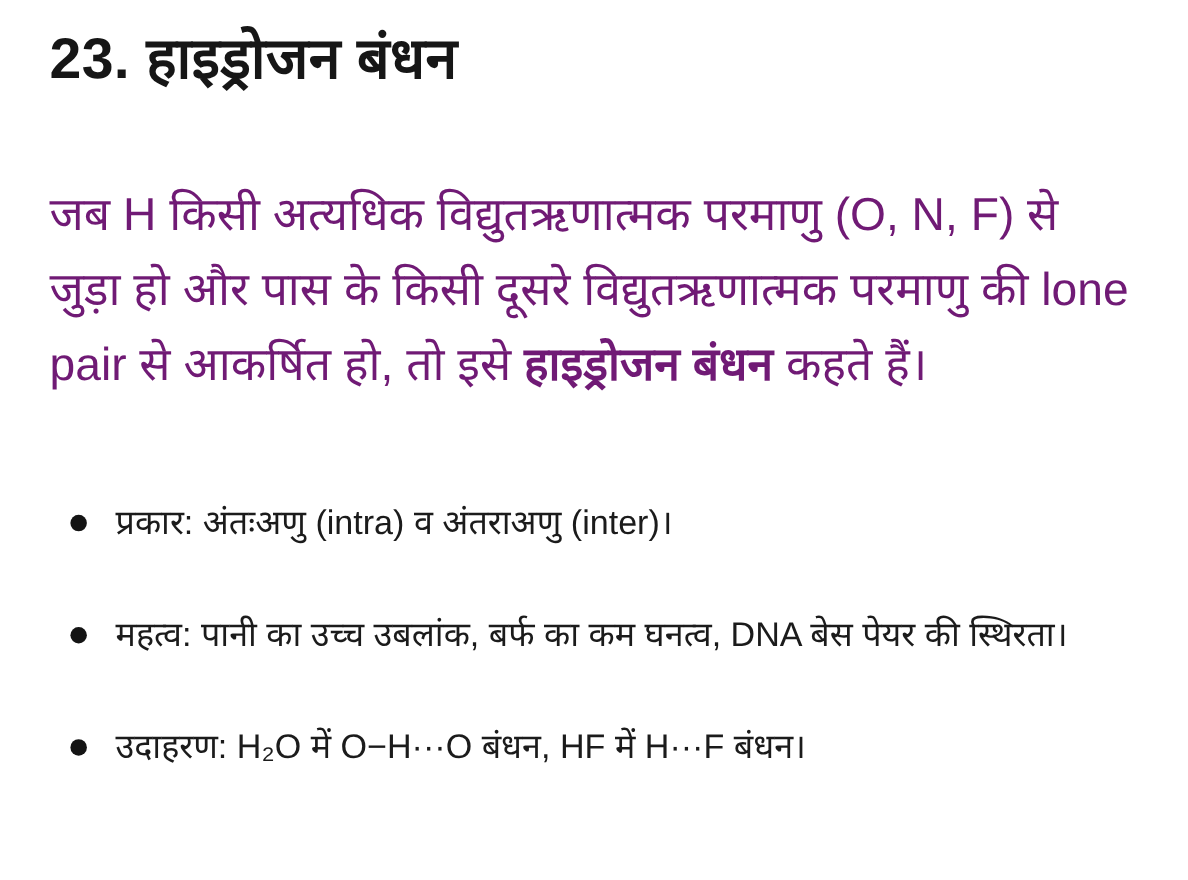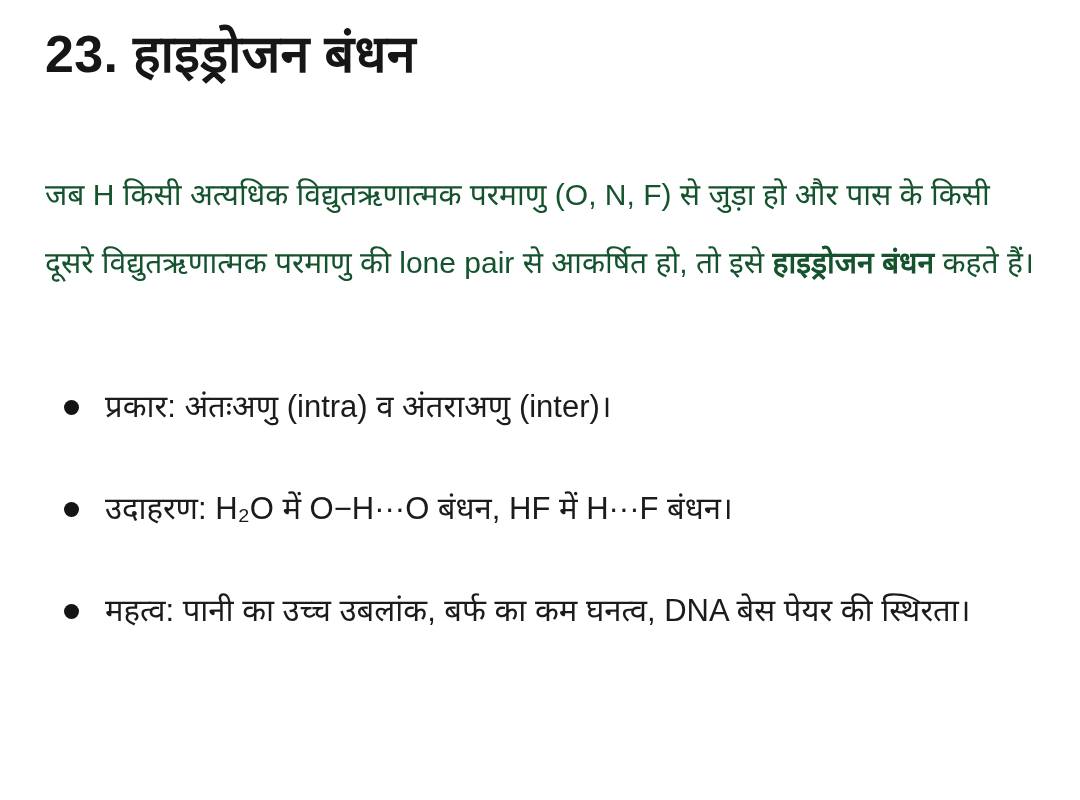--- a/index.html
+++ b/index.html
@@ -23,24 +23,24 @@
   .heading {
     margin: 12px 0 0 0;
     font-size: 52px;
     font-weight: 700;
     line-height: 1.25;
     letter-spacing: 0.3px;
     color: #161616;
   }
   .definition {
     margin: 74px 0 0 0;
-    font-size: 30px;
+    font-size: 42px;
     line-height: 68px;
     max-width: 992px;
-    color: #14532d;
+    color: #701a75;
   }
   .definition strong {
     font-weight: 700;
   }
   .points {
     list-style: none;
     margin: 76px 0 0 0;
     padding: 0;
   }
   .point {
@@ -71,21 +71,21 @@
 
   <p class="definition"><span>जब H किसी अत्यधिक विद्युतऋणात्मक परमाणु (O, N, F) से जुड़ा हो और पास के किसी दूसरे विद्युतऋणात्मक परमाणु की lone pair से आकर्षित हो, तो इसे </span><strong>हाइड्रोजन बंधन</strong><span> कहते हैं।</span></p>
 
   <ul class="points">
     <li class="point">
       <span class="bullet-dot"></span>
       <span class="point-text">प्रकार: अंतःअणु (intra) व अंतराअणु (inter)।</span>
     </li>
     <li class="point">
       <span class="bullet-dot"></span>
-      <span class="point-text">उदाहरण: H₂O में O−H···O बंधन, HF में H···F बंधन।</span>
+      <span class="point-text">महत्व: पानी का उच्च उबलांक, बर्फ का कम घनत्व, DNA बेस पेयर की स्थिरता।</span>
     </li>
     <li class="point">
       <span class="bullet-dot"></span>
-      <span class="point-text">महत्व: पानी का उच्च उबलांक, बर्फ का कम घनत्व, DNA बेस पेयर की स्थिरता।</span>
+      <span class="point-text">उदाहरण: H₂O में O−H···O बंधन, HF में H···F बंधन।</span>
     </li>
   </ul>
 
 </main>
 
 </body></html>

